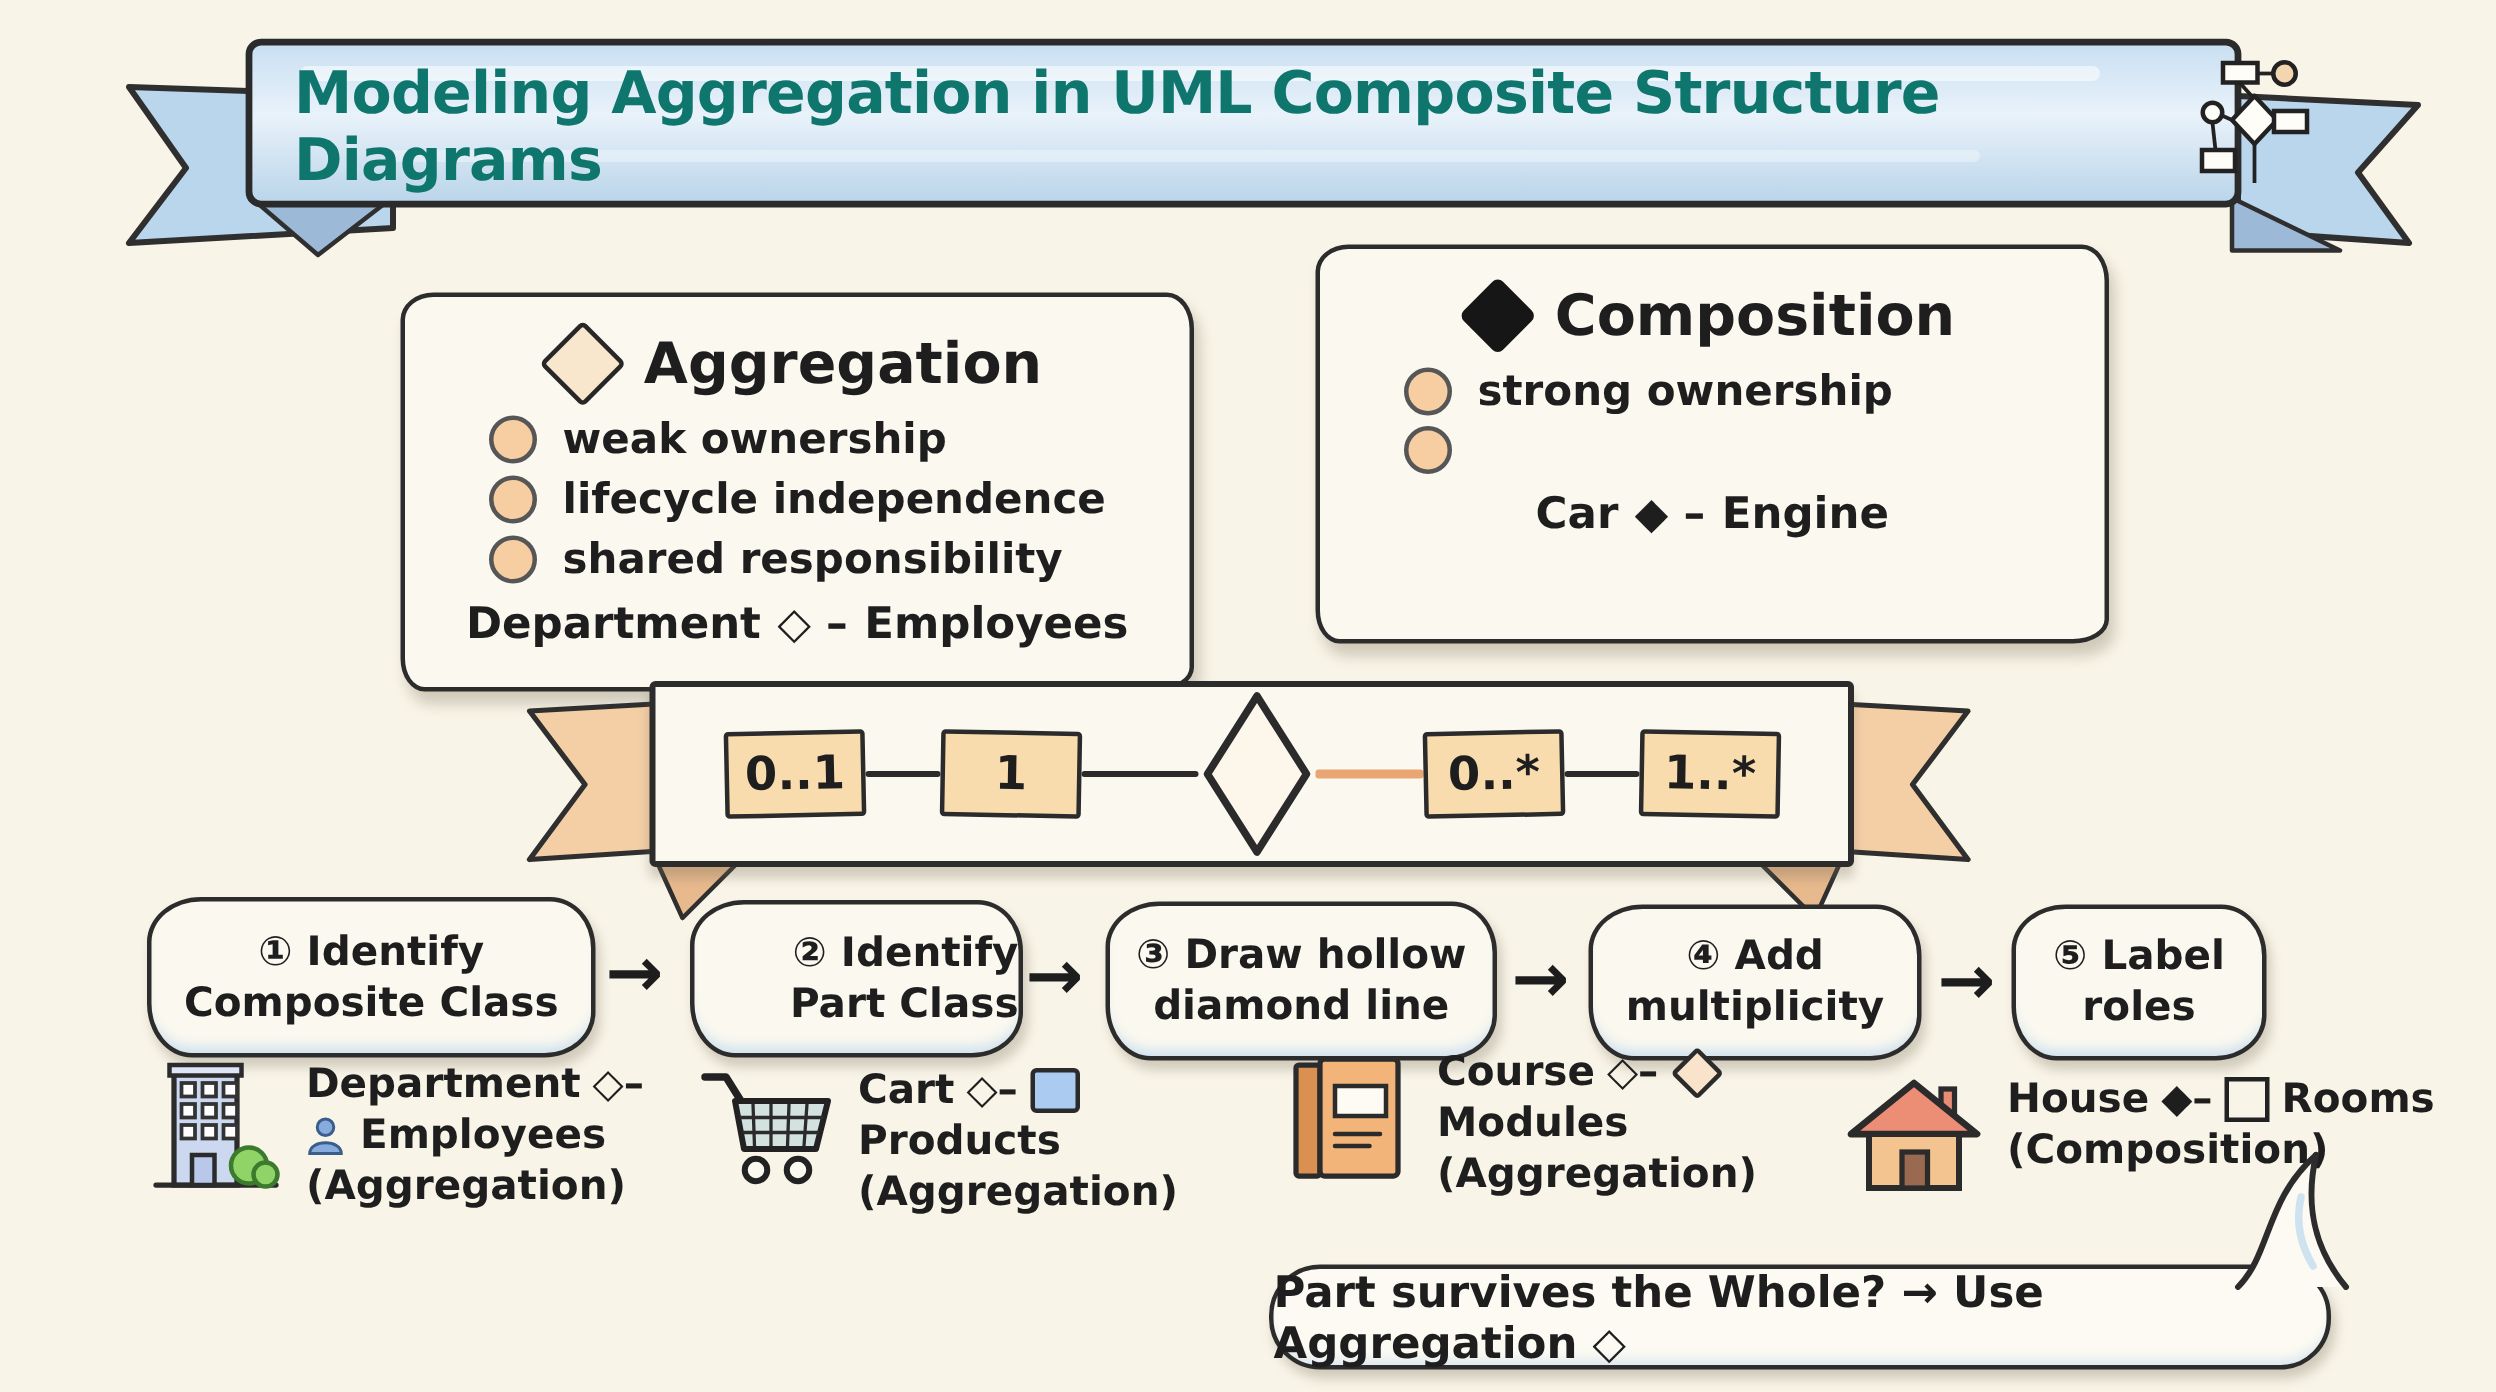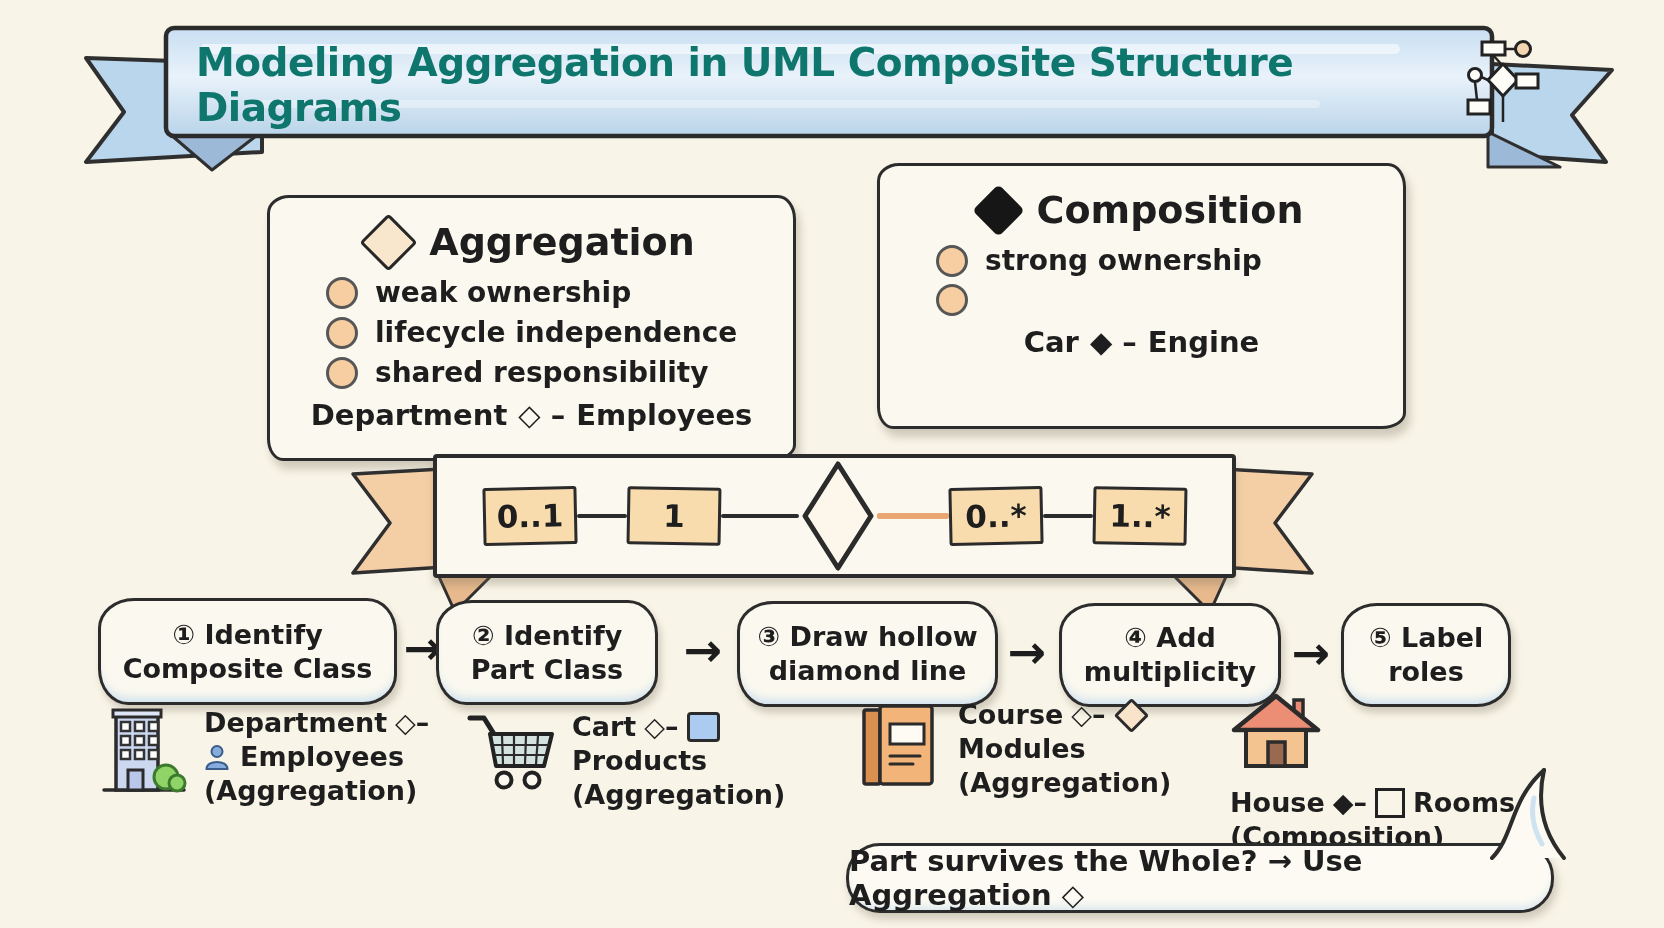--- a/index.html
+++ b/index.html
@@ -50,33 +50,33 @@
   .mline.peach{width:72px;height:6px;background:#e9a572;}
   .mdiamond{flex:0 0 auto;margin:0 2px;}
 
   
   .step-bubble{position:absolute;background:#faf8ef;border:3.5px solid #2c2c2c;
     border-radius:36px 30px 34px 30px / 30px 34px 30px 36px;
     box-shadow:inset 0 -9px 8px -5px #cfe1ef, 3px 6px 7px rgba(120,110,90,.3);
     display:flex;flex-direction:column;align-items:center;justify-content:center;
     font-size:27px;font-weight:600;line-height:34px;text-align:center;z-index:2;}
   .s1{left:98px;top:598px;width:293px;height:101px;}
-  .s2{left:436px;top:600px;width:216px;height:99px;}
+  .s2{left:460px;top:600px;width:216px;height:99px;align-items:flex-end;}
   .s3{left:737px;top:601px;width:255px;height:100px;}
   .s4{left:1059px;top:603px;width:216px;height:98px;}
   .s5{left:1341px;top:603px;width:164px;height:98px;}
   .step-arrow{position:absolute;width:54px;text-align:center;font-size:46px;font-weight:700;
     color:#1d1d1d;z-index:2;}
   .a1{left:396px;top:621px;} .a2{left:676px;top:623px;}
   .a3{left:1000px;top:625px;} .a4{left:1284px;top:626px;}
 
   
   .example{position:absolute;display:flex;gap:16px;z-index:2;}
   .ex1{left:100px;top:706px;} .ex2{left:464px;top:710px;}
-  .ex3{left:856px;top:698px;} .ex4{left:1230px;top:690px;flex-direction:column;}
+  .ex3{left:856px;top:698px;} .ex4{left:1230px;top:716px;}
   .ex-text{display:flex;flex-direction:column;font-size:27px;font-weight:600;line-height:34px;}
   .ex-line{display:flex;align-items:center;gap:8px;}
   .person-svg{margin-right:2px;}
   .sq-blue{width:27px;height:24px;background:#abcbf0;border:3px solid #2b2b2b;border-radius:4px;
     display:inline-block;flex:0 0 auto;}
   .dmd-peach{width:19px;height:19px;background:#f9e4cb;border:3px solid #2b2b2b;
     transform:rotate(45deg);border-radius:3px;margin:0 5px;display:inline-block;flex:0 0 auto;}
   .sq-hollow{width:24px;height:24px;background:transparent;border:3.5px solid #222;
     display:inline-block;flex:0 0 auto;}
 

